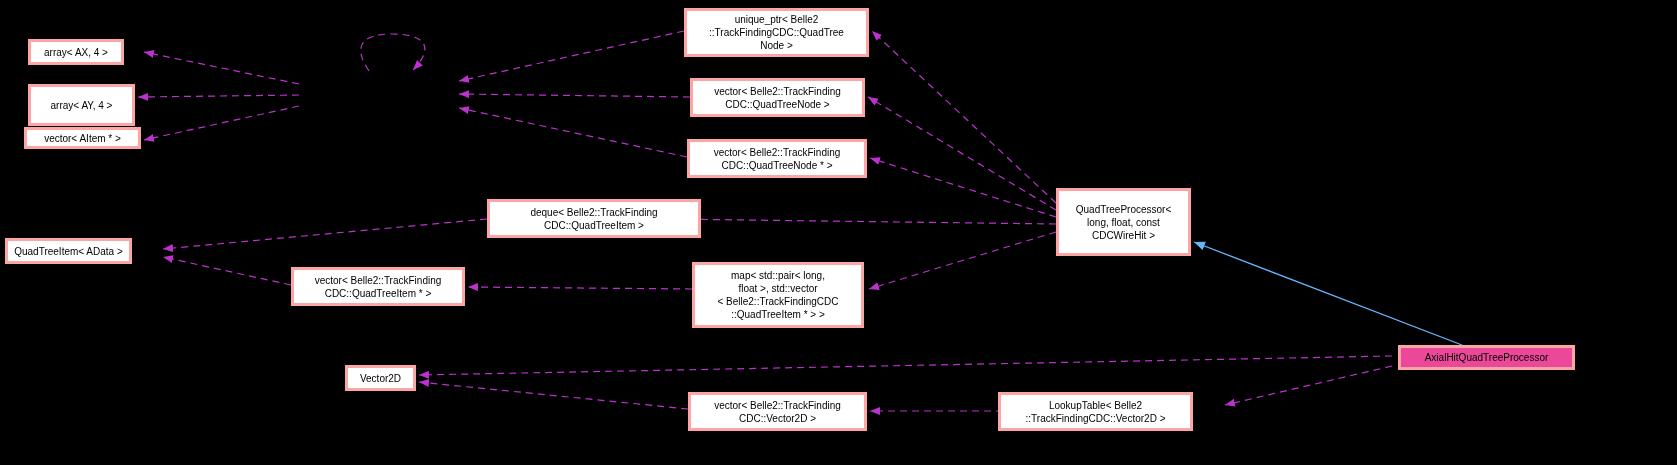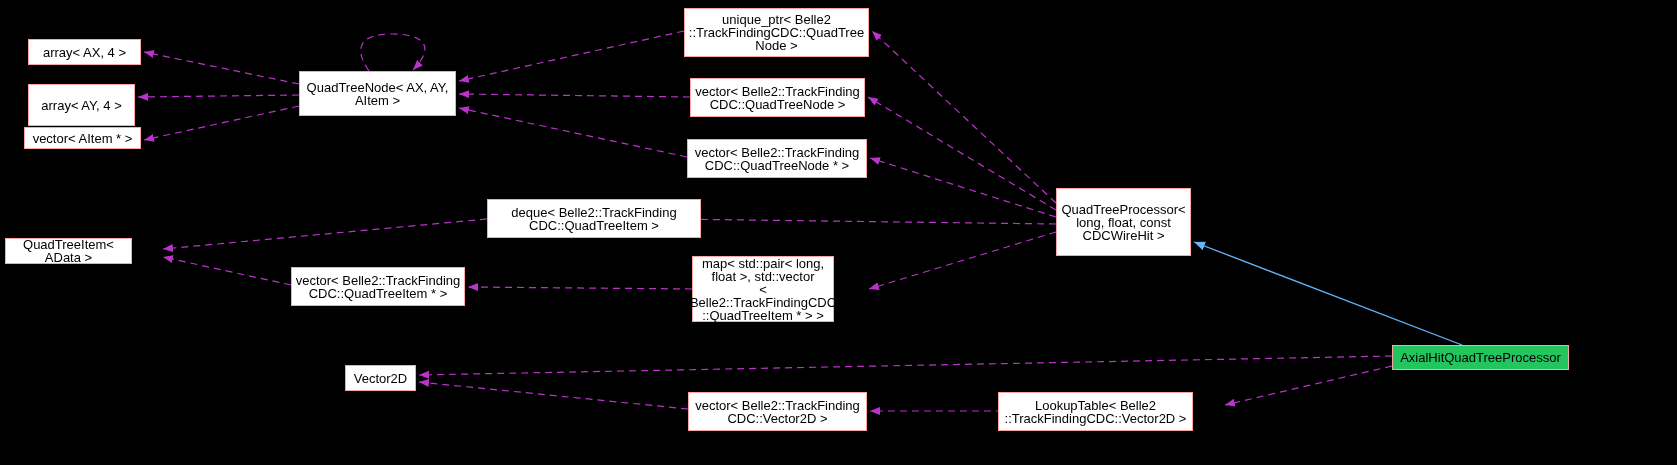--- a/index.html
+++ b/index.html
@@ -11,31 +11,31 @@
     font-family: "Liberation Sans", sans-serif;
     overflow: hidden;
   }
   .edges { position: absolute; left: 0; top: 0; width: 1677px; height: 465px; }
   .edge-usage { stroke-dasharray: 7 5; stroke-width: 1.2; fill: none; }
   .edge-inherit { stroke-width: 1.3; fill: none; }
   .node {
     position: absolute;
     background: #ffffff;
     color: #000000;
-    border: 1px solid #fca5a5;
+    border: 3px solid #fca5a5;
     box-sizing: border-box;
     display: flex;
     align-items: center;
     justify-content: center;
     text-align: center;
-    font-size: 13px;
+    font-size: 10px;
     line-height: 13px;
     cursor: pointer;
   }
-  .node.highlight { background: #22c55e; }
+  .node.highlight { background: #ec4899; margin-left: 6px; }
   .node-label { white-space: pre-line; padding: 0 3px; }
 </style>
 </head>
 <body>
 
 <div class="stage">
 
   <svg class="edges" viewBox="0 0 1677 465" xmlns="http://www.w3.org/2000/svg">
     <defs>
       <marker id="arrow-usage" markerWidth="11" markerHeight="9" refX="10" refY="4" orient="auto" markerUnits="userSpaceOnUse">
@@ -66,32 +66,28 @@
     <line class="edge-usage" x1="692" y1="289" x2="468" y2="287" marker-end="url(#arrow-usage)" stroke="#bb33cc"></line>
 
     <line class="edge-inherit" x1="1462" y1="345" x2="1194" y2="242" marker-end="url(#arrow-inherit)" stroke="#63b8ff"></line>
 
     <line class="edge-usage" x1="1392" y1="356" x2="419" y2="375" marker-end="url(#arrow-usage)" stroke="#bb33cc"></line>
     <line class="edge-usage" x1="1392" y1="366" x2="1225" y2="405" marker-end="url(#arrow-usage)" stroke="#bb33cc"></line>
     <line class="edge-usage" x1="1027" y1="411" x2="870" y2="411" marker-end="url(#arrow-usage)" stroke="#bb33cc"></line>
     <line class="edge-usage" x1="688" y1="409" x2="419" y2="382" marker-end="url(#arrow-usage)" stroke="#bb33cc"></line>
   </svg>
 
-  <div class="node" style="left:28px;top:39px;width:113px;height:26px">
+  <div class="node" style="left:28px;top:39px;width:96px;height:26px">
       <span class="node-label">array&lt; AX, 4 &gt;</span>
     </div>
   <div class="node" style="left:28px;top:84px;width:107px;height:42px">
       <span class="node-label">array&lt; AY, 4 &gt;</span>
     </div>
   <div class="node" style="left:24px;top:127px;width:117px;height:22px">
       <span class="node-label">vector&lt; AItem * &gt;</span>
-    </div>
-  <div class="node" style="left:299px;top:71px;width:157px;height:45px">
-      <span class="node-label">QuadTreeNode&lt; AX, AY,
-AItem &gt;</span>
     </div>
   <div class="node" style="left:684px;top:8px;width:185px;height:49px">
       <span class="node-label">unique_ptr&lt; Belle2
 ::TrackFindingCDC::QuadTree
 Node &gt;</span>
     </div>
   <div class="node" style="left:690px;top:78px;width:175px;height:39px">
       <span class="node-label">vector&lt; Belle2::TrackFinding
 CDC::QuadTreeNode &gt;</span>
     </div>
@@ -103,21 +99,21 @@
       <span class="node-label">deque&lt; Belle2::TrackFinding
 CDC::QuadTreeItem &gt;</span>
     </div>
   <div class="node" style="left:5px;top:238px;width:127px;height:26px">
       <span class="node-label">QuadTreeItem&lt; AData &gt;</span>
     </div>
   <div class="node" style="left:291px;top:267px;width:174px;height:39px">
       <span class="node-label">vector&lt; Belle2::TrackFinding
 CDC::QuadTreeItem * &gt;</span>
     </div>
-  <div class="node" style="left:692px;top:256px;width:142px;height:66px">
+  <div class="node" style="left:692px;top:262px;width:172px;height:66px">
       <span class="node-label">map&lt; std::pair&lt; long,
 float &gt;, std::vector
 &lt; Belle2::TrackFindingCDC
 ::QuadTreeItem * &gt; &gt;</span>
     </div>
   <div class="node" style="left:1056px;top:188px;width:135px;height:68px">
       <span class="node-label">QuadTreeProcessor&lt;
 long, float, const
 CDCWireHit &gt;</span>
     </div>

